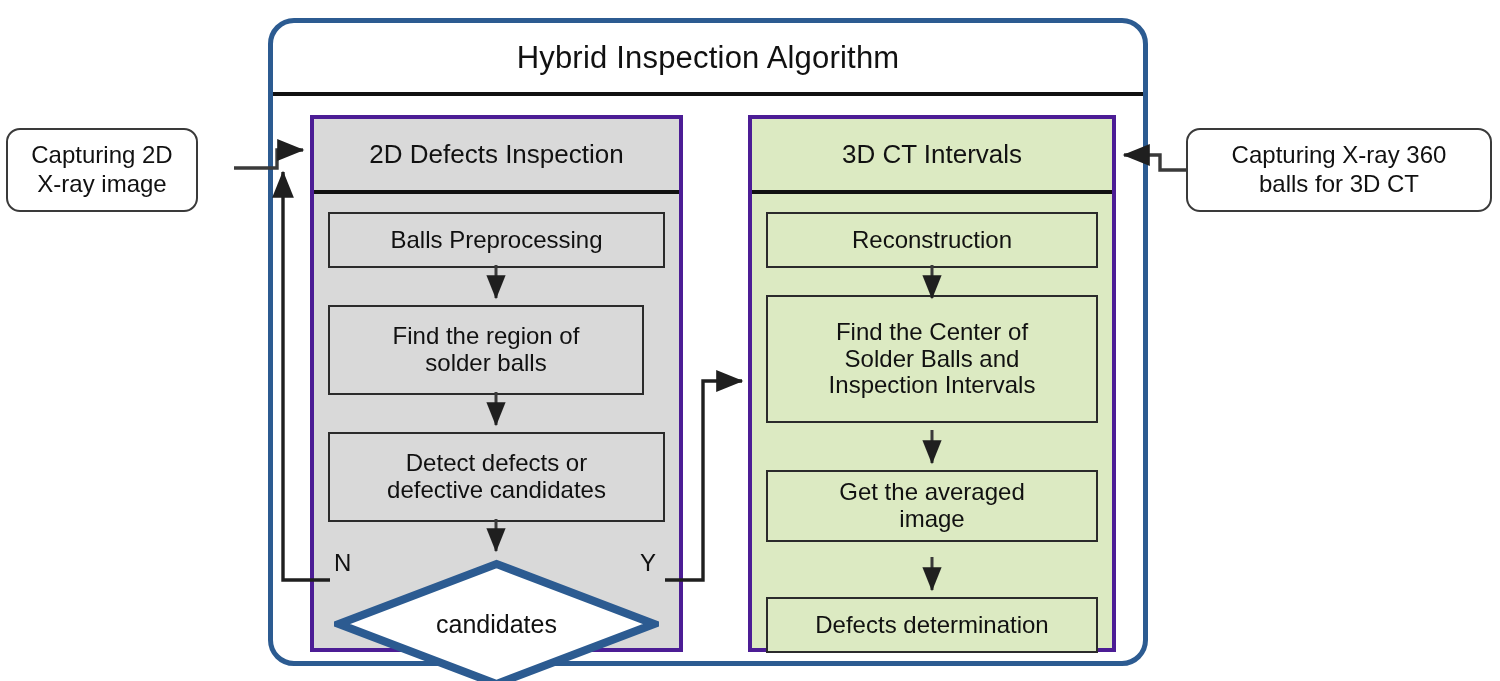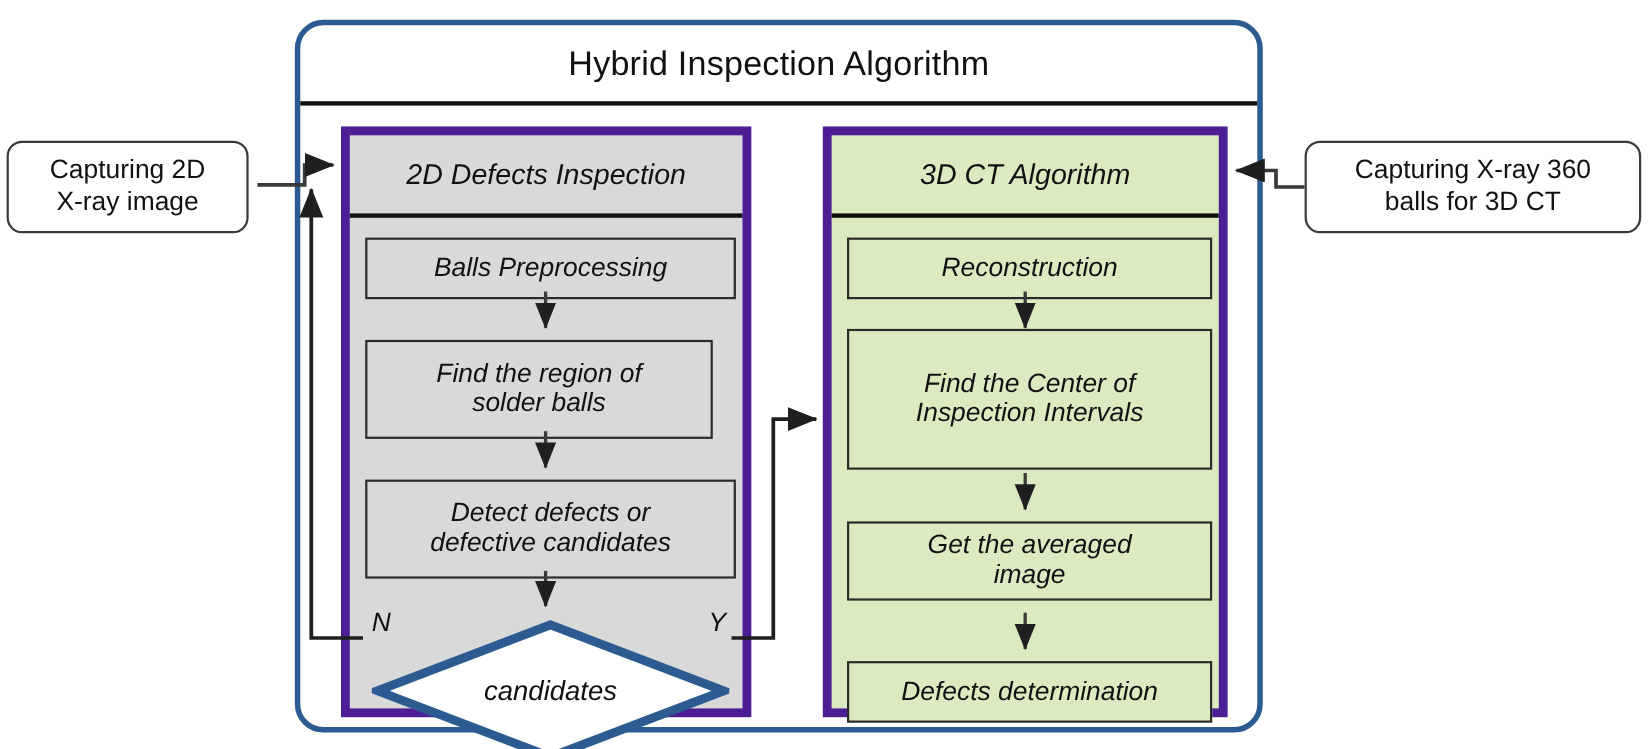--- a/index.html
+++ b/index.html
@@ -51,22 +51,21 @@
     top: 92px;
     width: 870px;
     height: 4px;
     background: #111111;
   }
 
   
   .panel {
     position: absolute;
     box-sizing: border-box;
-    border: 8px solid #4c1d95;
-    font-style: italic;
+    border: 4px solid #4c1d95;
   }
   .panel-2d {
     left: 310px;
     top: 115px;
     width: 373px;
     height: 537px;
     background: #d9d9d9;
   }
   .panel-3d {
     left: 748px;
@@ -153,21 +152,21 @@
     background: #ffffff;
     display: flex;
     align-items: center;
     justify-content: center;
     text-align: center;
     font-size: 24px;
     line-height: 1.2;
     color: #111111;
     padding: 4px 8px;
   }
-  .callout-left  { left: 6px;    top: 128px; width: 220px; height: 84px; }
+  .callout-left  { left: 6px;    top: 128px; width: 192px; height: 84px; }
   .callout-right { left: 1186px; top: 128px; width: 306px; height: 84px; }
 
   
   #connectors {
     position: absolute;
     left: 0; top: 0;
     width: 1500px;
     height: 681px;
     pointer-events: none;
   }
@@ -221,31 +220,32 @@
         </svg>
         <div class="diamond-label">candidates</div>
       </div>
 
       <div class="branch-label" style="left:20px; top:355px;">N</div>
       <div class="branch-label" style="left:326px; top:355px;">Y</div>
     </div>
   </div>
 
   <div class="panel panel-3d">
-    <div class="panel-header">3D CT Algorithm</div>
+    <div class="panel-header">3D CT Intervals</div>
     <div class="panel-header-rule"></div>
 
     <div class="panel-body">
 
       <div class="node" style="left:14px; top:18px; width:332px; height:56px;">
         <span>Reconstruction</span>
       </div>
 
       <div class="node" style="left:14px; top:101px; width:332px; height:128px; flex-direction:column;">
         <span>Find the Center of</span>
+        <span>Solder Balls and</span>
         <span>Inspection Intervals</span>
       </div>
 
       <div class="node" style="left:14px; top:276px; width:332px; height:72px; flex-direction:column;">
         <span>Get the averaged</span>
         <span>image</span>
       </div>
 
       <div class="node" style="left:14px; top:403px; width:332px; height:56px;">
         <span>Defects determination</span>

